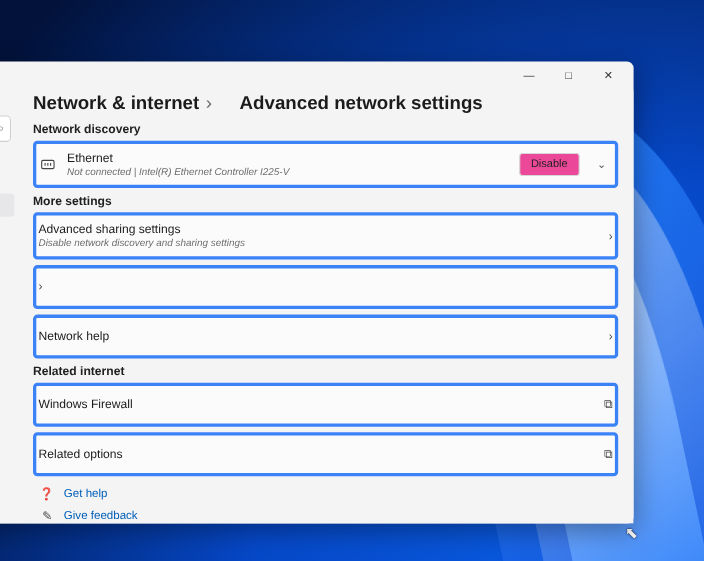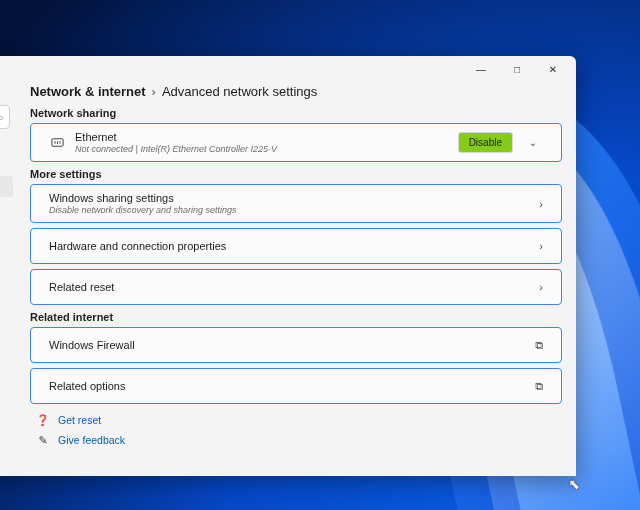--- a/index.html
+++ b/index.html
@@ -17,32 +17,32 @@
   
   .sidebar{width:76px;min-width:76px;border-right:0;background:#f4f4f5;display:flex;flex-direction:column;font-size:10px;color:#3a3a3a;overflow:hidden;}
   .acct{padding:4px 0 6px 6px;font-size:10px;color:#555;}
   .search{margin:2px 6px 10px 2px;height:22px;border:1px solid #d0d0d2;border-radius:4px;background:#fff;display:flex;align-items:center;justify-content:flex-end;padding-right:5px;color:#888;font-size:11px;}
   .navitem{padding:5px 6px 5px 8px;white-space:nowrap;border-radius:3px;margin:0 3px;}
   .navitem.sel{background:#e7e7ea;position:relative;}
   .navitem.sel::before{content:"";position:absolute;left:0;top:5px;bottom:5px;width:3px;background:#0067c0;border-radius:2px;}
   .navgap{height:16px;}
   
   .content{flex:1;padding:0 14px 8px 14px;overflow:hidden;background:#f4f4f5;}
-  .crumb{display:flex;align-items:flex-start;gap:6px;font-size:13px;font-weight:600;color:#1b1b1b;margin:2px 0 8px 0;}
+  .crumb{display:flex;align-items:flex-start;gap:6px;font-size:17px;font-weight:600;color:#1b1b1b;margin:2px 0 8px 0;}
   .crumb .sep{color:#6b6b6b;font-weight:400;}
   .crumb .root{font-weight:600;}
-  .crumb .leaf{font-weight:400;}
+  .crumb .leaf{font-weight:700;margin-left:19px;}
   .secthdr{font-size:11px;font-weight:600;color:#1f1f1f;margin:6px 0 4px 0;}
-  .card{background:#fbfbfc;border:1px solid #3b82f6;border-radius:4px;padding:7px 18px;margin-bottom:5px;display:flex;align-items:center;gap:10px;min-height:20px;}
+  .card{background:#fbfbfc;border:3px solid #3b82f6;border-radius:4px;padding:7px 2px;margin-bottom:5px;display:flex;align-items:center;gap:10px;min-height:20px;}
   .cardmain{flex:1;display:flex;flex-direction:column;gap:1px;}
   .ctitle{font-size:11px;color:#1b1b1b;}
   .csub{font-size:9px;color:#6d6d6d;font-style:italic;}
   .arrow{color:#4a4a4a;font-size:11px;}
   .extlnk{color:#4a4a4a;font-size:11px;}
-  .disbtn{border:1px solid #d6d6d8;background:#84cc16;border-radius:3px;font-size:10px;padding:4px 10px;color:#222;}
+  .disbtn{border:1px solid #d6d6d8;background:#ec4899;border-radius:3px;font-size:10px;padding:4px 10px;color:#222;}
   .expbtn{width:20px;height:22px;display:flex;align-items:center;justify-content:center;color:#555;font-size:10px;}
   .ethicon{width:16px;height:16px;display:flex;align-items:center;justify-content:center;}
   .links{margin-top:6px;}
   .linkrow{display:flex;align-items:center;gap:8px;font-size:10.5px;color:#005fb8;padding:3px 6px;}
   .linkicon{width:14px;height:14px;display:flex;align-items:center;justify-content:center;color:#444;font-size:11px;}
 </style>
 </head>
 <body>
 
 <div class="desktop">
@@ -77,53 +77,50 @@
         <div class="navitem">vs Update</div>
       </div>
 
       <div class="content">
         <div class="crumb">
           <span class="root">Network &amp; internet</span>
           <span class="sep">›</span>
           <span class="leaf">Advanced network settings</span>
         </div>
 
-        <div class="secthdr">Network sharing</div>
+        <div class="secthdr">Network discovery</div>
         <div class="card">
           <span class="ethicon">
             <svg width="15" height="15" viewBox="0 0 24 24" fill="none" stroke="#444" stroke-width="1.6">
                 <rect x="3" y="6" width="18" height="12" rx="2"></rect>
                 <path d="M8 14v-4M12 14v-4M16 14v-4"></path>
               </svg>
           </span>
           <div class="cardmain">
             <span class="ctitle">Ethernet</span>
             <span class="csub">Not connected | Intel(R) Ethernet Controller I225-V</span>
           </div>
           <button class="disbtn">Disable</button>
           <div class="expbtn">⌄</div>
         </div>
 
         <div class="secthdr">More settings</div>
         <div class="card">
           <div class="cardmain">
-            <span class="ctitle">Windows sharing settings</span>
+            <span class="ctitle">Advanced sharing settings</span>
             <span class="csub">Disable network discovery and sharing settings</span>
           </div>
           <span class="arrow">›</span>
         </div>
         <div class="card">
-          <div class="cardmain">
-            <span class="ctitle">Hardware and connection properties</span>
-          </div>
           <span class="arrow">›</span>
         </div>
         <div class="card">
           <div class="cardmain">
-            <span class="ctitle">Related reset</span>
+            <span class="ctitle">Network help</span>
           </div>
           <span class="arrow">›</span>
         </div>
 
         <div class="secthdr">Related internet</div>
         <div class="card">
           <div class="cardmain">
             <span class="ctitle">Windows Firewall</span>
           </div>
           <span class="extlnk">⧉</span>
@@ -131,21 +128,21 @@
         <div class="card">
           <div class="cardmain">
             <span class="ctitle">Related options</span>
           </div>
           <span class="extlnk">⧉</span>
         </div>
 
         <div class="links">
           <div class="linkrow">
             <span class="linkicon">❓</span>
-            <span>Get reset</span>
+            <span>Get help</span>
           </div>
           <div class="linkrow">
             <span class="linkicon">✎</span>
             <span>Give feedback</span>
           </div>
         </div>
       </div>
     </div>
   </div>
 </div>

